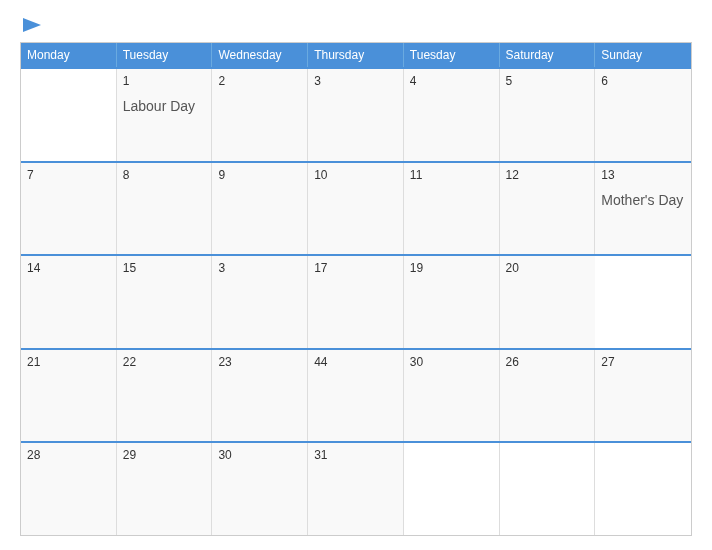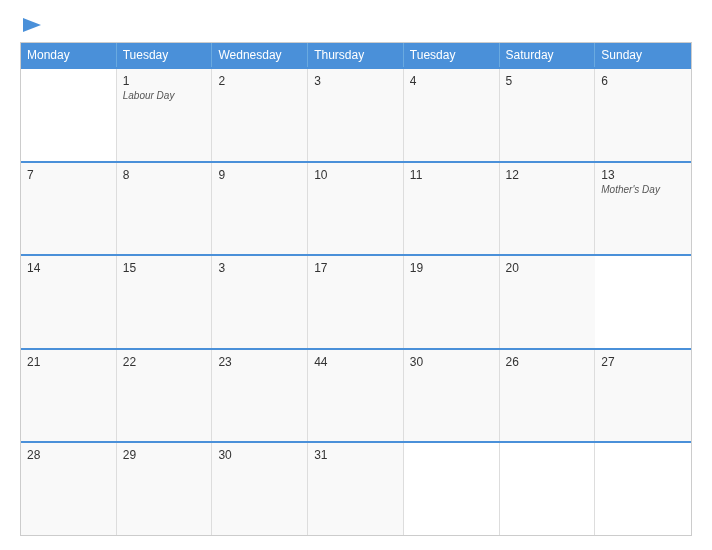--- a/index.html
+++ b/index.html
@@ -102,25 +102,24 @@
     }
     .cal-cell.empty {
       background: #fff;
     }
     .day-num {
       font-size: 12px;
       color: #333;
       display: block;
     }
     .event-label {
-      font-size: 10px;
+      font-size: 14px;
       color: #555;
       display: block;
-      margin-top: 2px;
-      font-style: italic;
+      margin-top: 10px;
     }
   </style>
 </head>
 <body>
 
 <div class="page">
   <div class="header">
     <div class="logo">
       <div style="display:flex;flex-direction:column;line-height:1.1;">
         <span class="logo-text-general"></span>

